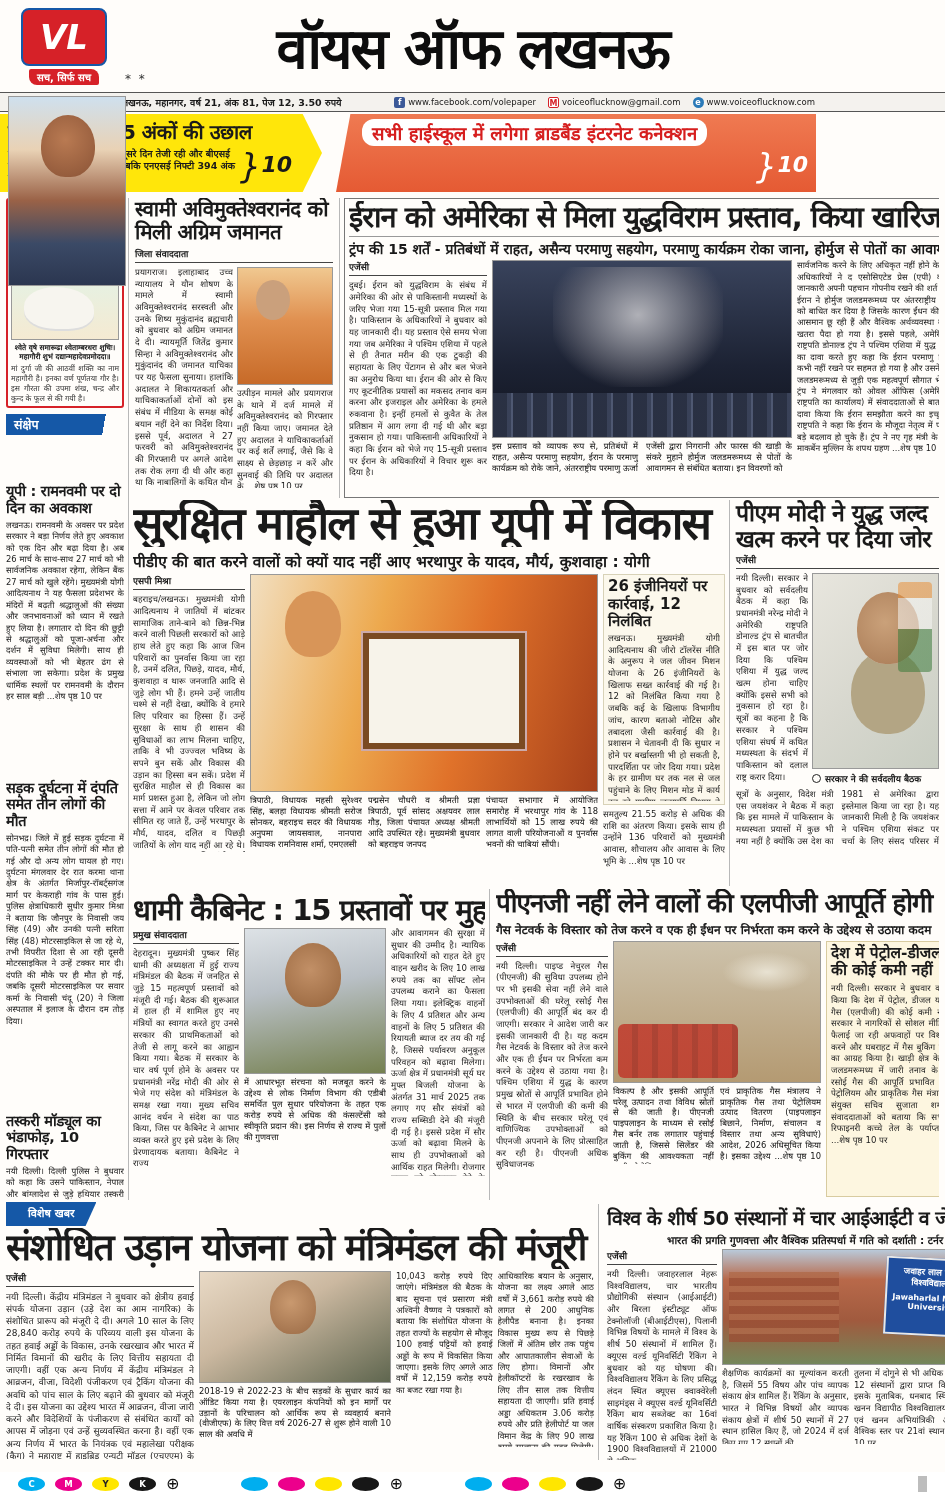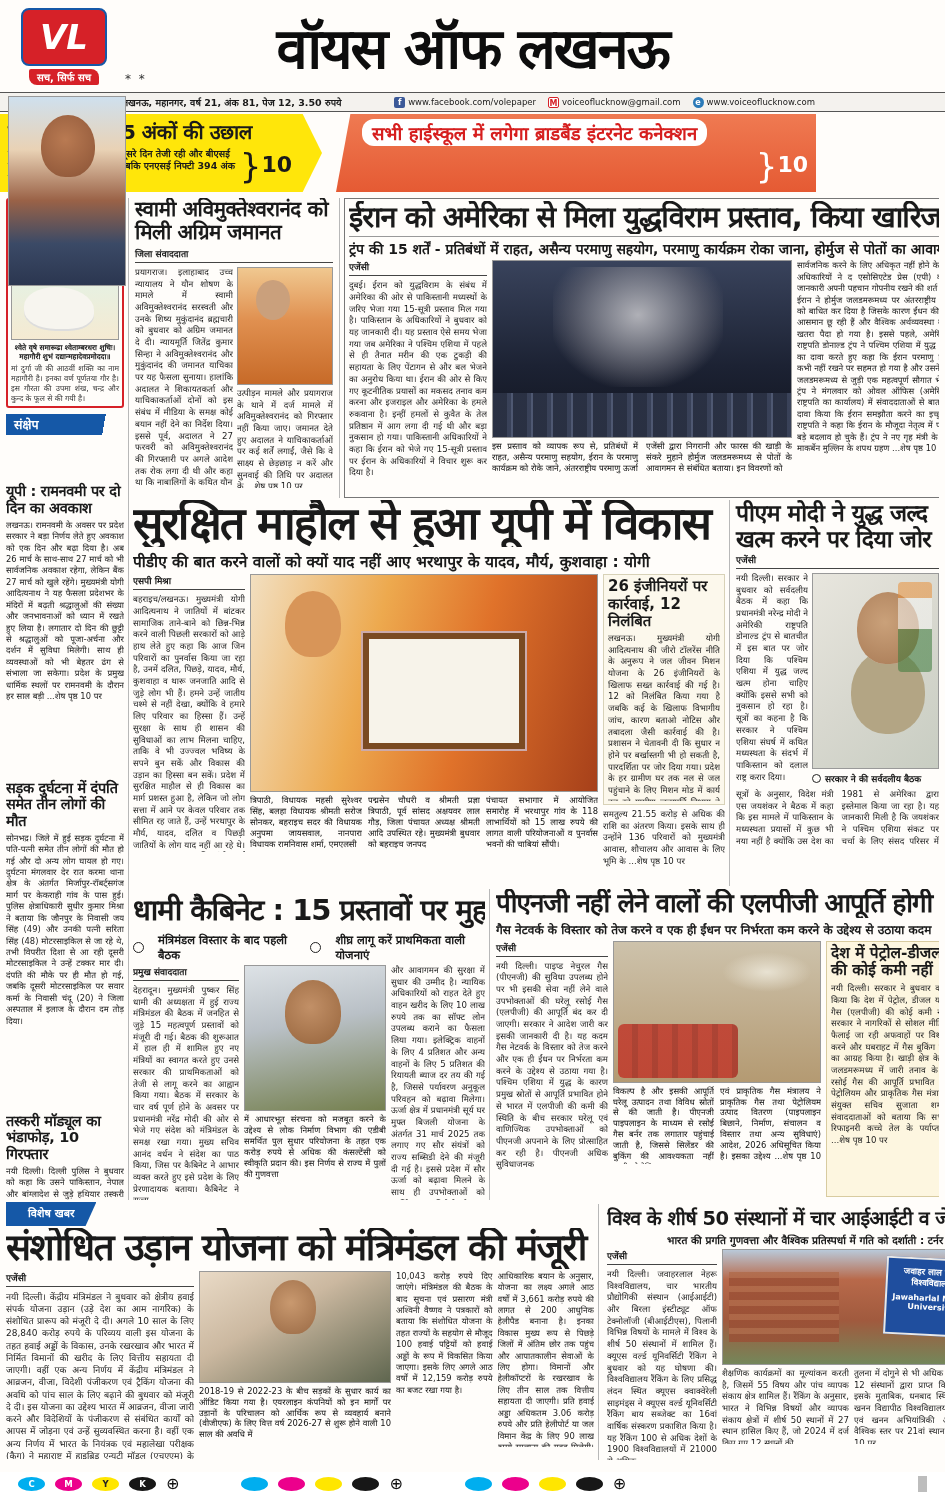--- a/index.html
+++ b/index.html
@@ -20,21 +20,21 @@
   .soc-ic { width:11px; height:11px; border-radius:2px; color:#fff; font-size:8px; font-weight:700; line-height:11px; text-align:center; }
   .fb { background:#3b5998; } .gm { background:#fff; color:#d62128; border:1px solid #d62128; } .gl { background:#2a7ab8; border-radius:50%; }
   .pradhan-photo { position:absolute; right:0; top:4px; width:118px; height:190px; z-index:5; background:linear-gradient(180deg,#cfe0ee 0%,#e9d2b5 28%,#9a6247 55%,#3b4a66 78%,#2b3650 100%); border:1px solid #aaa; }
   .pradhan-photo::before { content:""; position:absolute; left:32px; top:18px; width:54px; height:62px; border-radius:50% 50% 45% 45%; background:radial-gradient(circle at 45% 40%,#b97a52,#8a5336); }
 
   
   .teasers { height:84px; display:flex; padding:2px 0 4px 0; }
   .teaser-sensex { width:322px; background:#ffe60a; clip-path:polygon(0 0,94% 0,100% 50%,94% 100%,0 100%); padding:4px 30px 4px 8px; position:relative; }
   .ts-head { font-size:20px; font-weight:900; letter-spacing:-0.5px; }
   .ts-body { font-size:9.5px; font-weight:700; line-height:1.25; margin-top:3px; width:235px; }
-  .pagejump { position:absolute; right:30px; bottom:6px; font-weight:900; font-size:22px; }
+  .pagejump { position:absolute; right:30px; bottom:6px; font-weight:900; font-style:italic; font-size:22px; }
   .pagejump .brace { font-size:34px; font-weight:400; vertical-align:-6px; }
   .teaser-broadband { width:480px; margin-left:14px; background:linear-gradient(180deg,#ef7a52,#e55a33); clip-path:polygon(3% 0,100% 0,100% 100%,0 100%); padding:5px 34px 4px 26px; position:relative; color:#fff; }
   .tb-head { background:#fff; color:#d61e1e; font-weight:900; font-size:18.5px; padding:1px 10px; border-radius:12px; display:inline-block; }
   .tb-body { font-size:10.5px; font-weight:700; line-height:1.3; margin-top:4px; width:380px; }
   .pagejump.white { color:#fff; right:8px; }
 
   
   .bt { font-size:8.6px; line-height:1.36; text-align:justify; color:#1c1c1c; overflow:hidden; }
   .byline { font-size:9px; font-weight:700; border-bottom:1px solid #444; padding-bottom:2px; margin-bottom:4px; }
   .caption { font-size:8.4px; line-height:1.3; text-align:justify; color:#111; overflow:hidden; }
@@ -328,26 +328,20 @@
               </div>
             </div>
           </div>
           <div class="modi-body2 bt">सूत्रों के अनुसार, विदेश मंत्री एस जयशंकर ने बैठक में कहा कि इस मामले में पाकिस्तान के मध्यस्थता प्रयासों में कुछ भी नया नहीं है क्योंकि उस देश का 1981 से अमेरिका द्वारा इस्तेमाल किया जा रहा है। यह जानकारी मिली है कि जयशंकर ने पश्चिम एशिया संकट पर चर्चा के लिए संसद परिसर में बुलाई गई बैठक में उपस्थित नेताओं से कहा, हम दलाल राष्ट्र नहीं है। सूत्रों के अनुसार, सरकार ने विपक्ष के इस आरोप का खंडन किया कि भारत सरकार इस मामले पर चुप है और कहा कि हम टिप्पणी कर रहे हैं और जवाब दे रहे हैं। सरकार का पक्ष था कि जब ईरान दूतावास खोला गया, तो विदेश सचिव ने तुरंत वहां दौरा किया और शोक पुस्तिका ...शेष पृष्ठ 10 पर</div>
         </div>
       </div>
 
       <div class="rowC">
         <div class="dhami">
           <div class="dhami-head">धामी कैबिनेट : 15 प्रस्तावों पर मुहर</div>
-          <div class="dhami-bullets">
-            <span class="circle-ic"></span>
-            <span>मंत्रिमंडल विस्तार के बाद पहली बैठक</span>
-            <span class="circle-ic"></span>
-            <span>शीघ्र लागू करें प्राथमिकता वाली योजनाएं</span>
-          </div>
           <div class="dhami-cols">
             <div class="dhami-c1">
               <div class="byline">प्रमुख संवाददाता</div>
               <div class="bt">देहरादून। मुख्यमंत्री पुष्कर सिंह धामी की अध्यक्षता में हुई राज्य मंत्रिमंडल की बैठक में जनहित से जुड़े 15 महत्वपूर्ण प्रस्तावों को मंजूरी दी गई। बैठक की शुरूआत में हाल ही में शामिल हुए नए मंत्रियों का स्वागत करते हुए उनसे सरकार की प्राथमिकताओं को तेजी से लागू करने का आह्वान किया गया। बैठक में सरकार के चार वर्ष पूर्ण होने के अवसर पर प्रधानमंत्री नरेंद्र मोदी की ओर से भेजे गए संदेश को मंत्रिमंडल के समक्ष रखा गया। मुख्य सचिव आनंद वर्धन ने संदेश का पाठ किया, जिस पर कैबिनेट ने आभार व्यक्त करते हुए इसे प्रदेश के लिए प्रेरणादायक बताया। कैबिनेट ने राज्य</div>
             </div>
             <div class="dhami-mid">
               <div class="dhami-photo photo"></div>
               <div class="caption">में आधारभूत संरचना को मजबूत करने के उद्देश्य से लोक निर्माण विभाग की एडीबी समर्थित पुल सुधार परियोजना के तहत एक करोड़ रुपये से अधिक की कंसल्टेंसी को स्वीकृति प्रदान की। इस निर्णय से राज्य में पुलों की गुणवत्ता</div>
             </div>
             <div class="dhami-c3">

